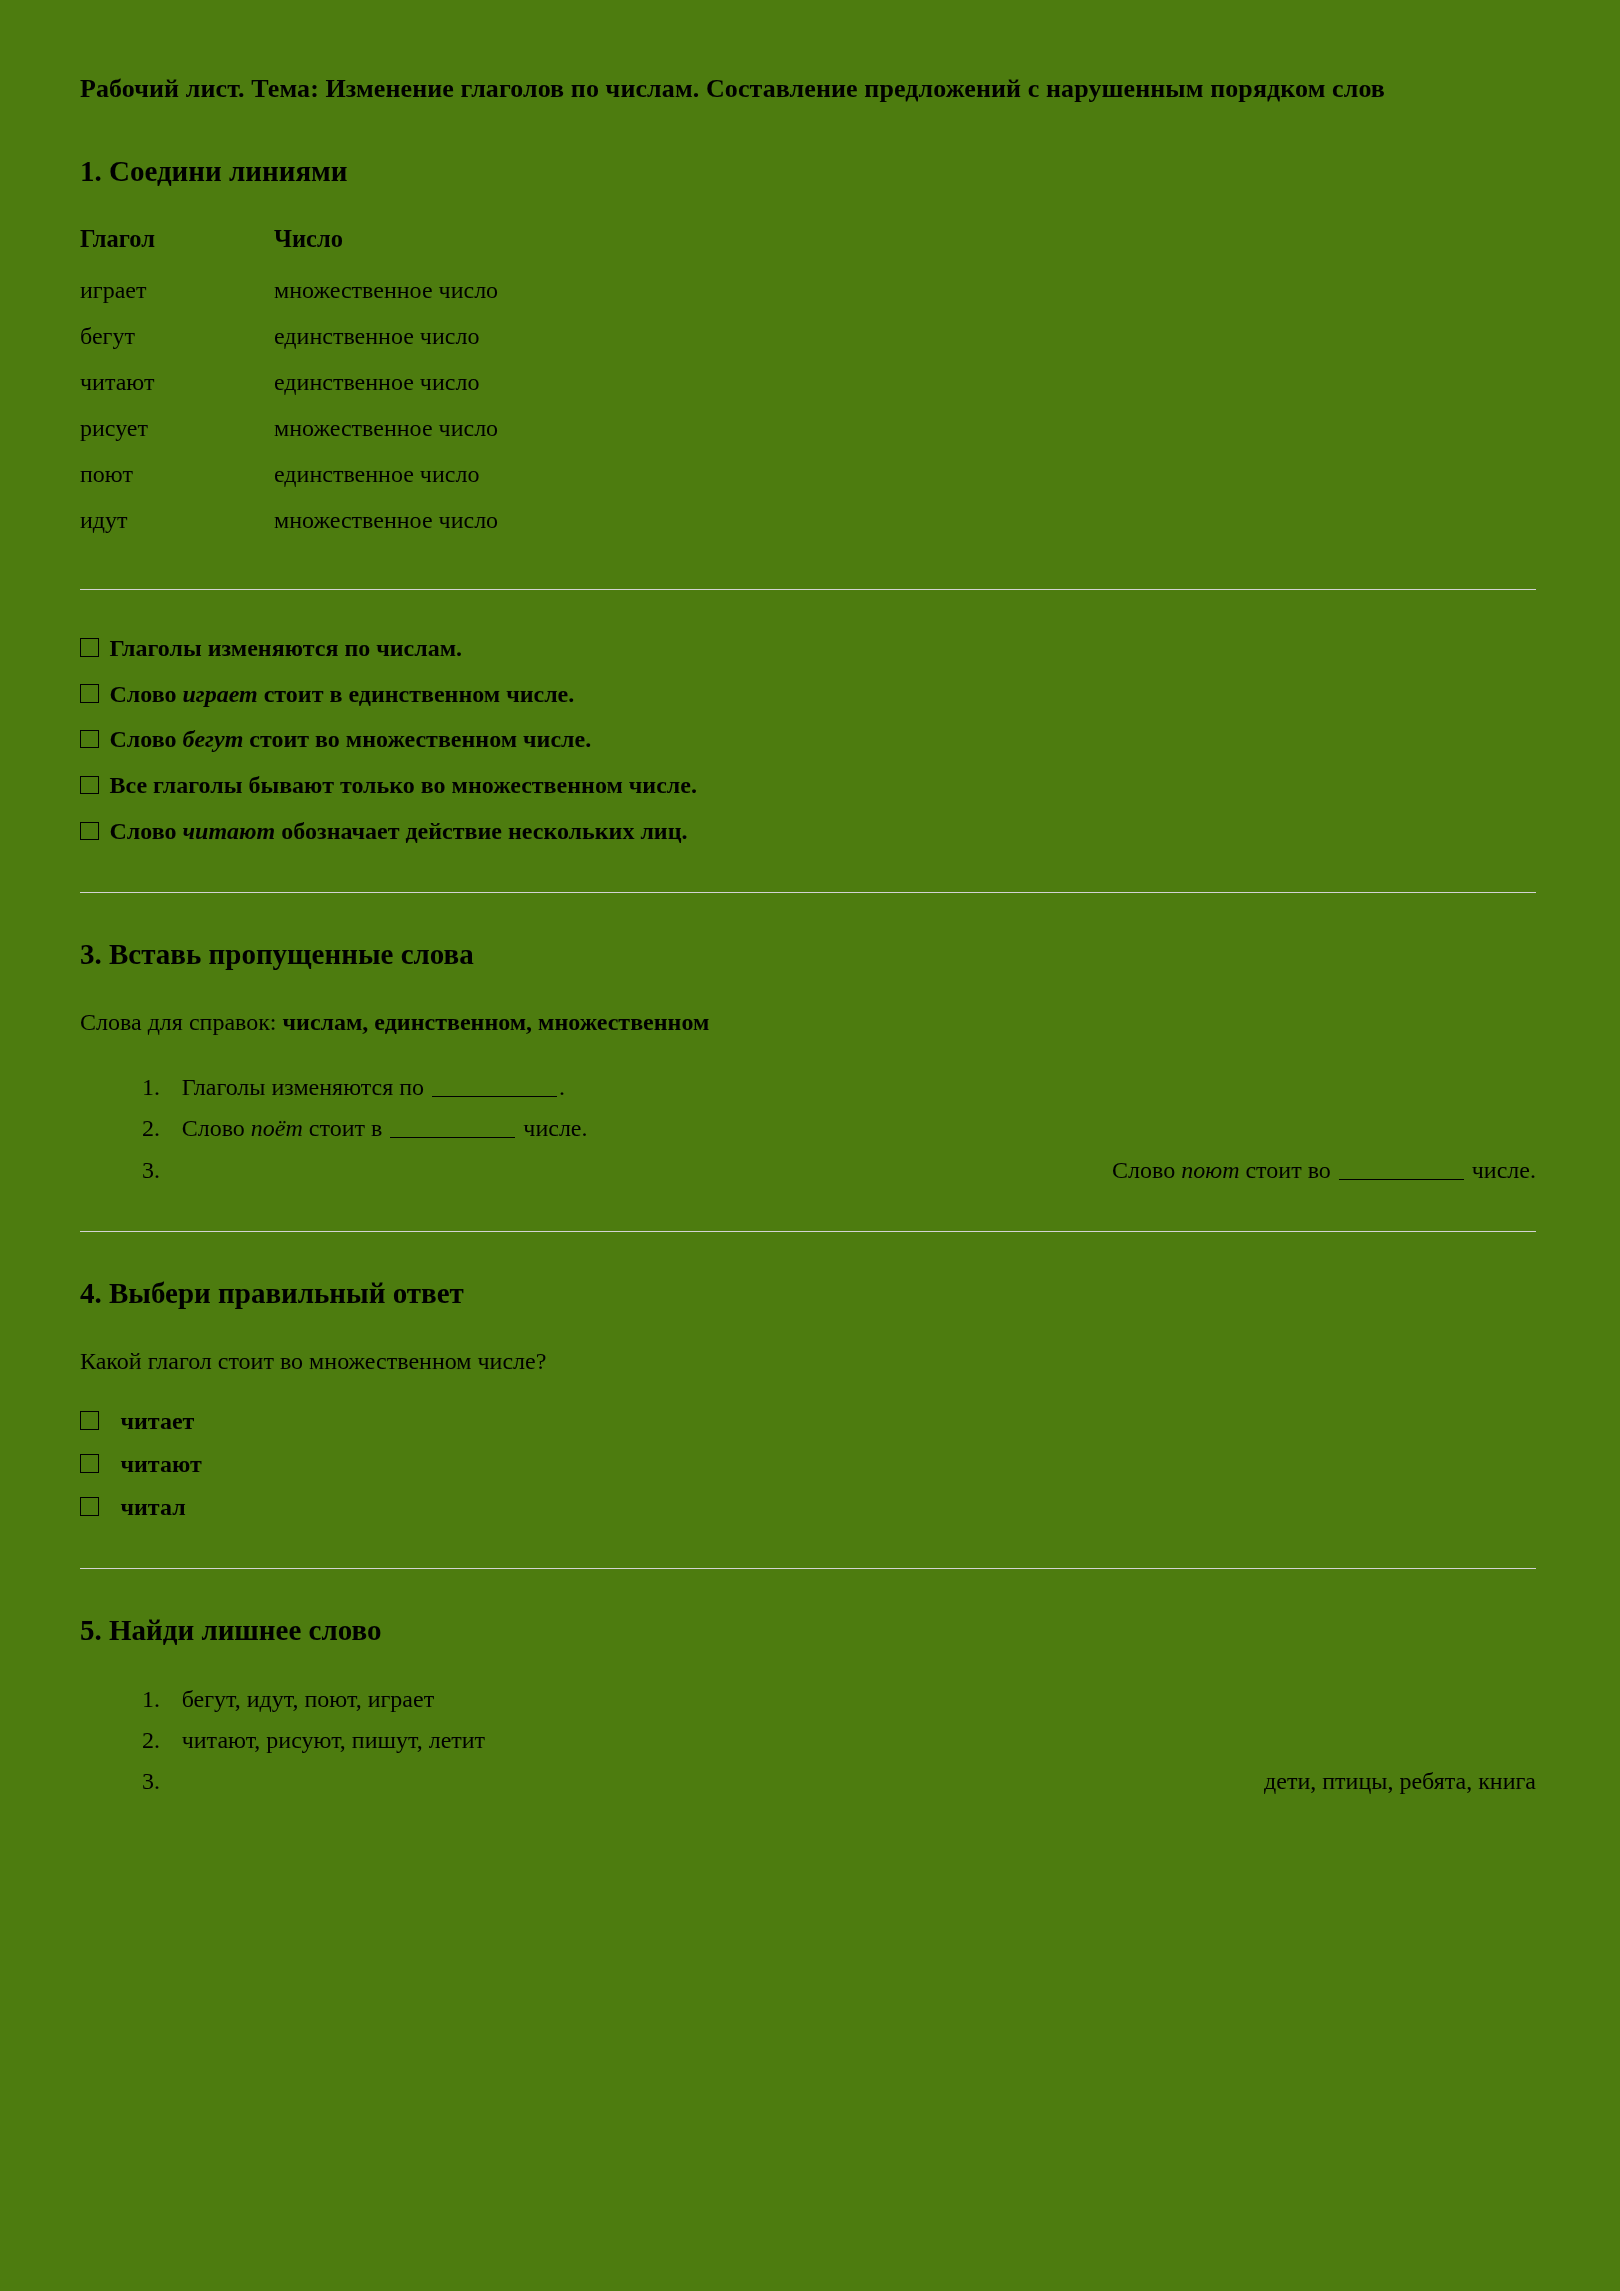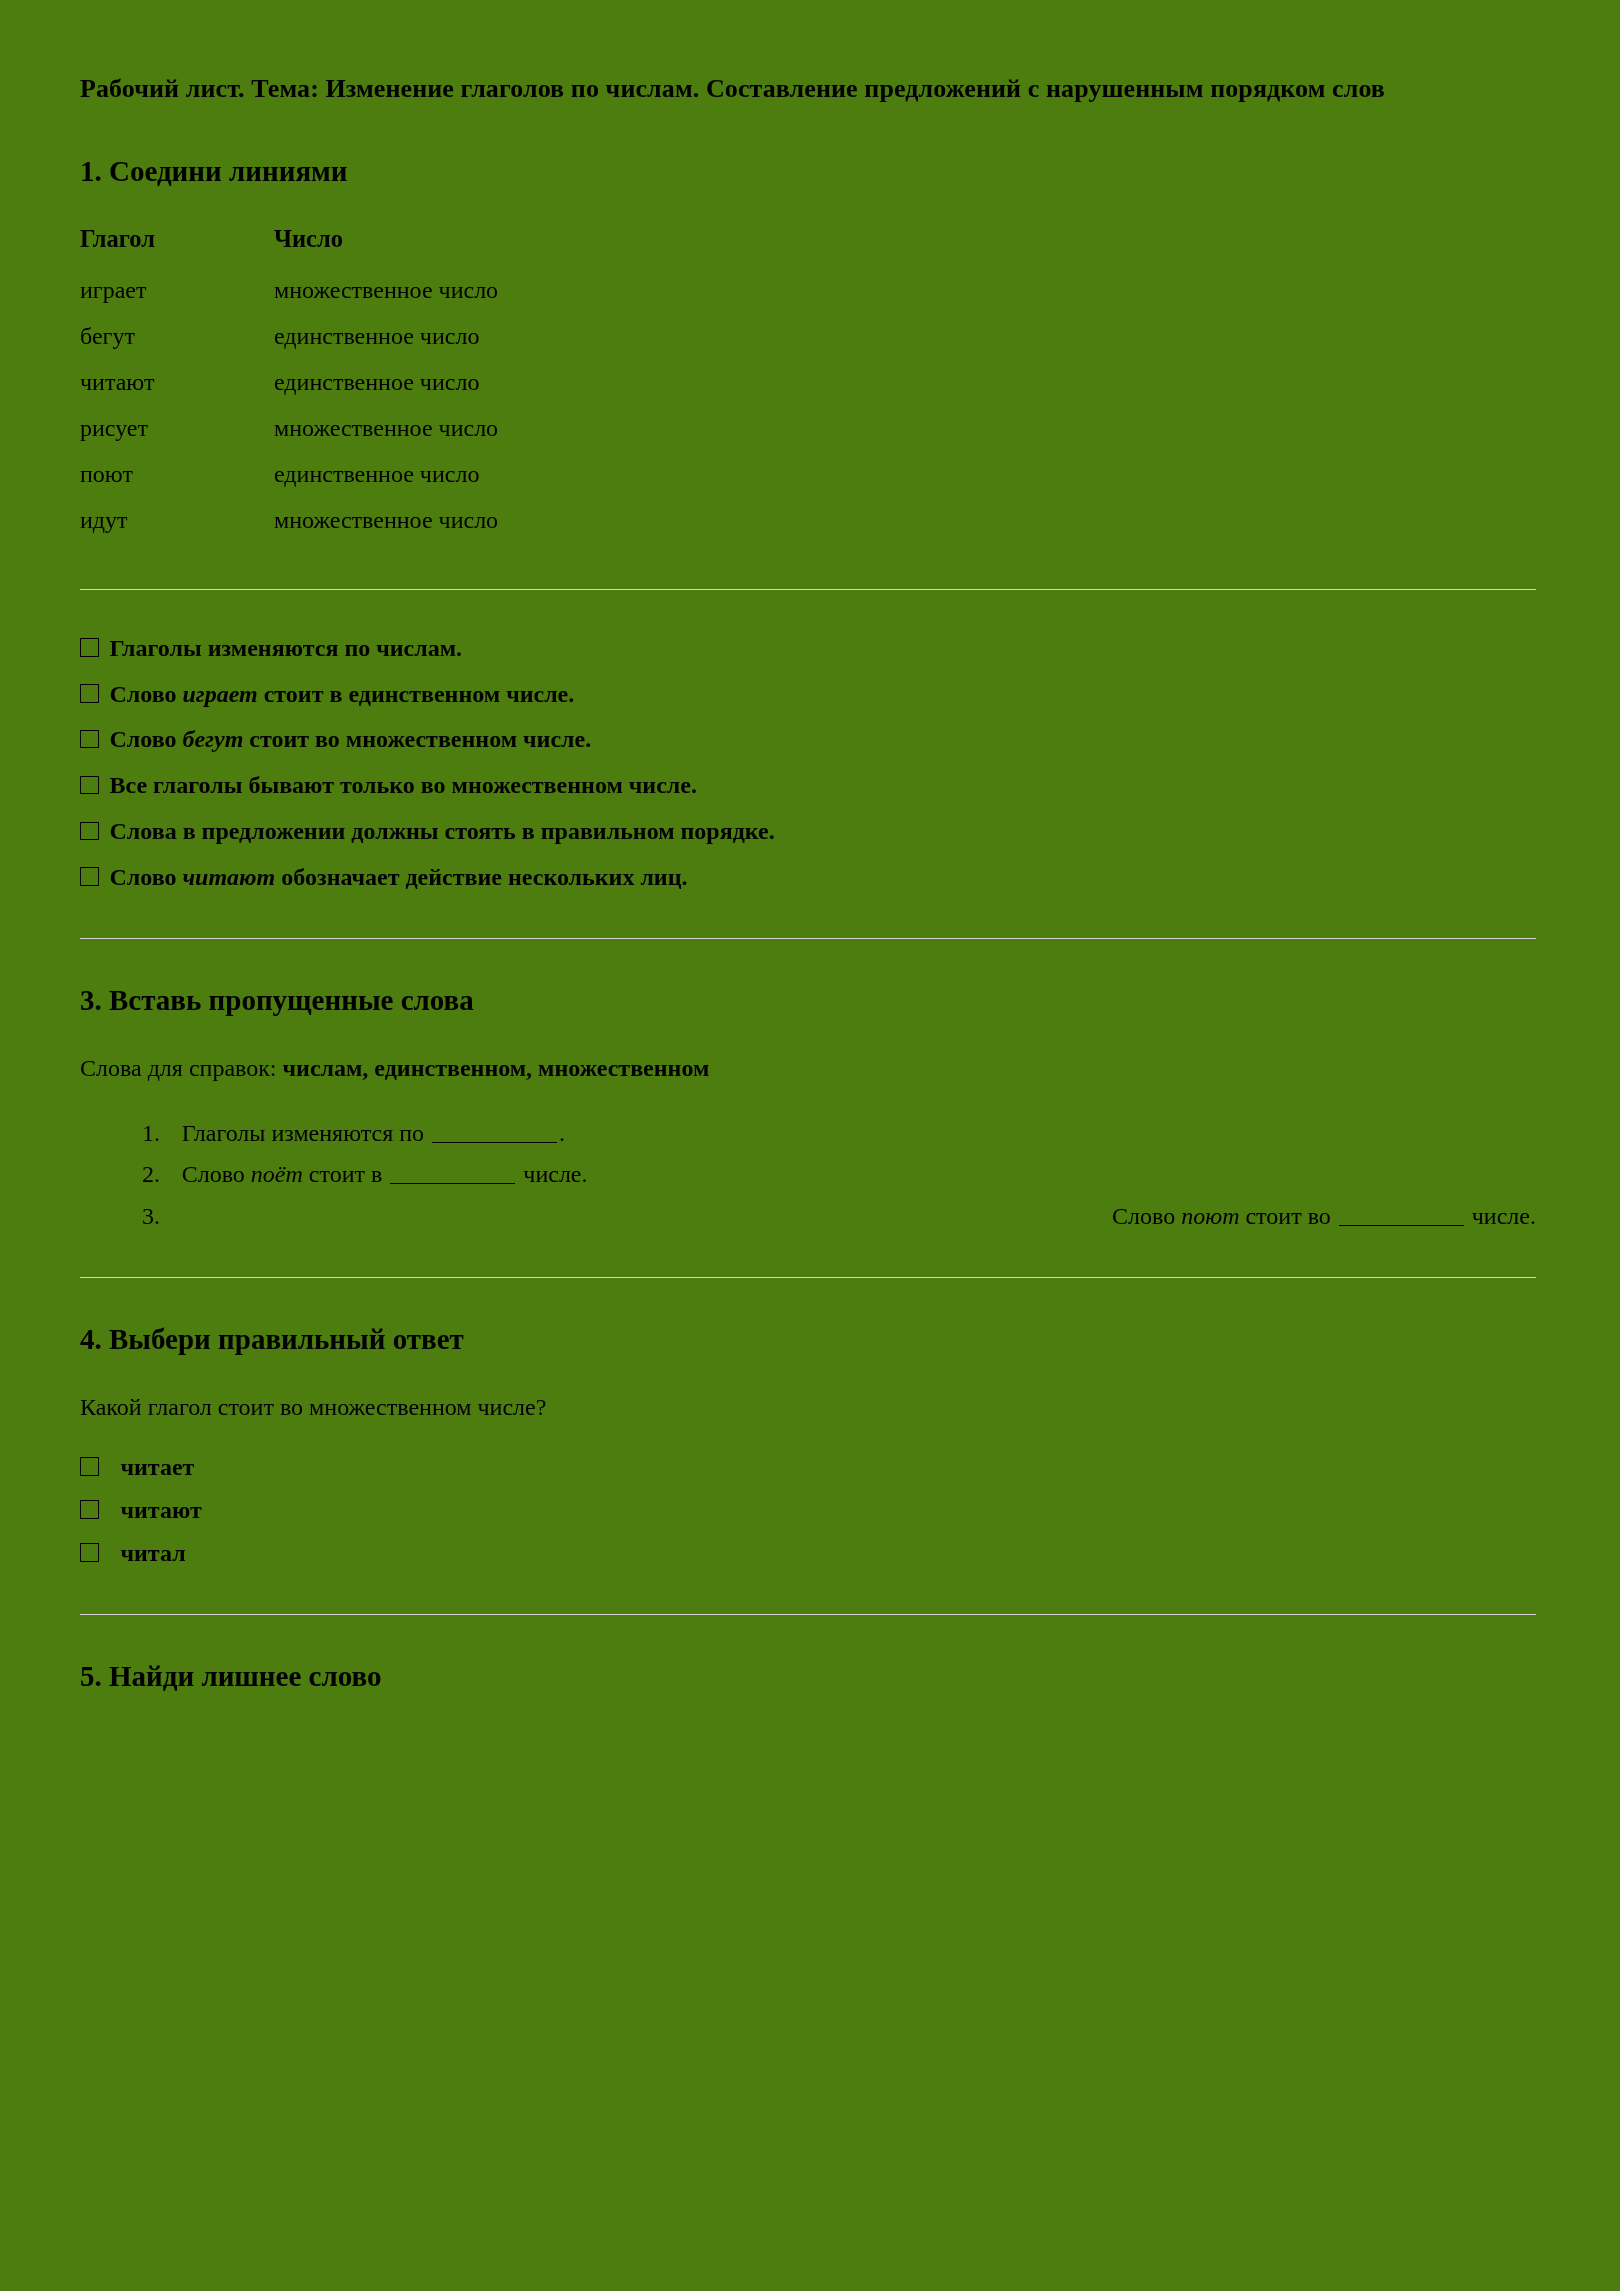--- a/index.html
+++ b/index.html
@@ -197,24 +197,20 @@
       <li>
         <span class="cbox"></span>
         <span><span>Слово </span><i>бегут</i><span> стоит во множественном числе.</span></span>
       </li>
       <li>
         <span class="cbox"></span>
         <span><span>Все глаголы бывают только во множественном числе.</span><i></i><span></span></span>
       </li>
       <li>
         <span class="cbox"></span>
-        <span><span>Слова в предложении должны стоять в правильном порядке.</span><i></i><span></span></span>
-      </li>
-      <li>
-        <span class="cbox"></span>
         <span><span>Слово </span><i>читают</i><span> обозначает действие нескольких лиц.</span></span>
       </li>
     </ul>
   </section>
 
   <hr class="divider">
 
   <section class="sec-block">
     <h2 class="section-heading">3. Вставь пропущенные слова</h2>
 
@@ -256,16 +252,21 @@
         <span>читал</span>
       </li>
     </ul>
   </section>
 
   <hr class="divider">
 
   <section class="sec-block">
     <h2 class="section-heading">5. Найди лишнее слово</h2>
 
+    <ol class="num-list">
+      <li>бегут, идут, поют, играет</li>
+      <li>читают, рисуют, пишут, летит</li>
+      <li>дети, птицы, ребята, книга</li>
+    </ol>
   </section>
 
 </div>
 
 
 </body></html>

